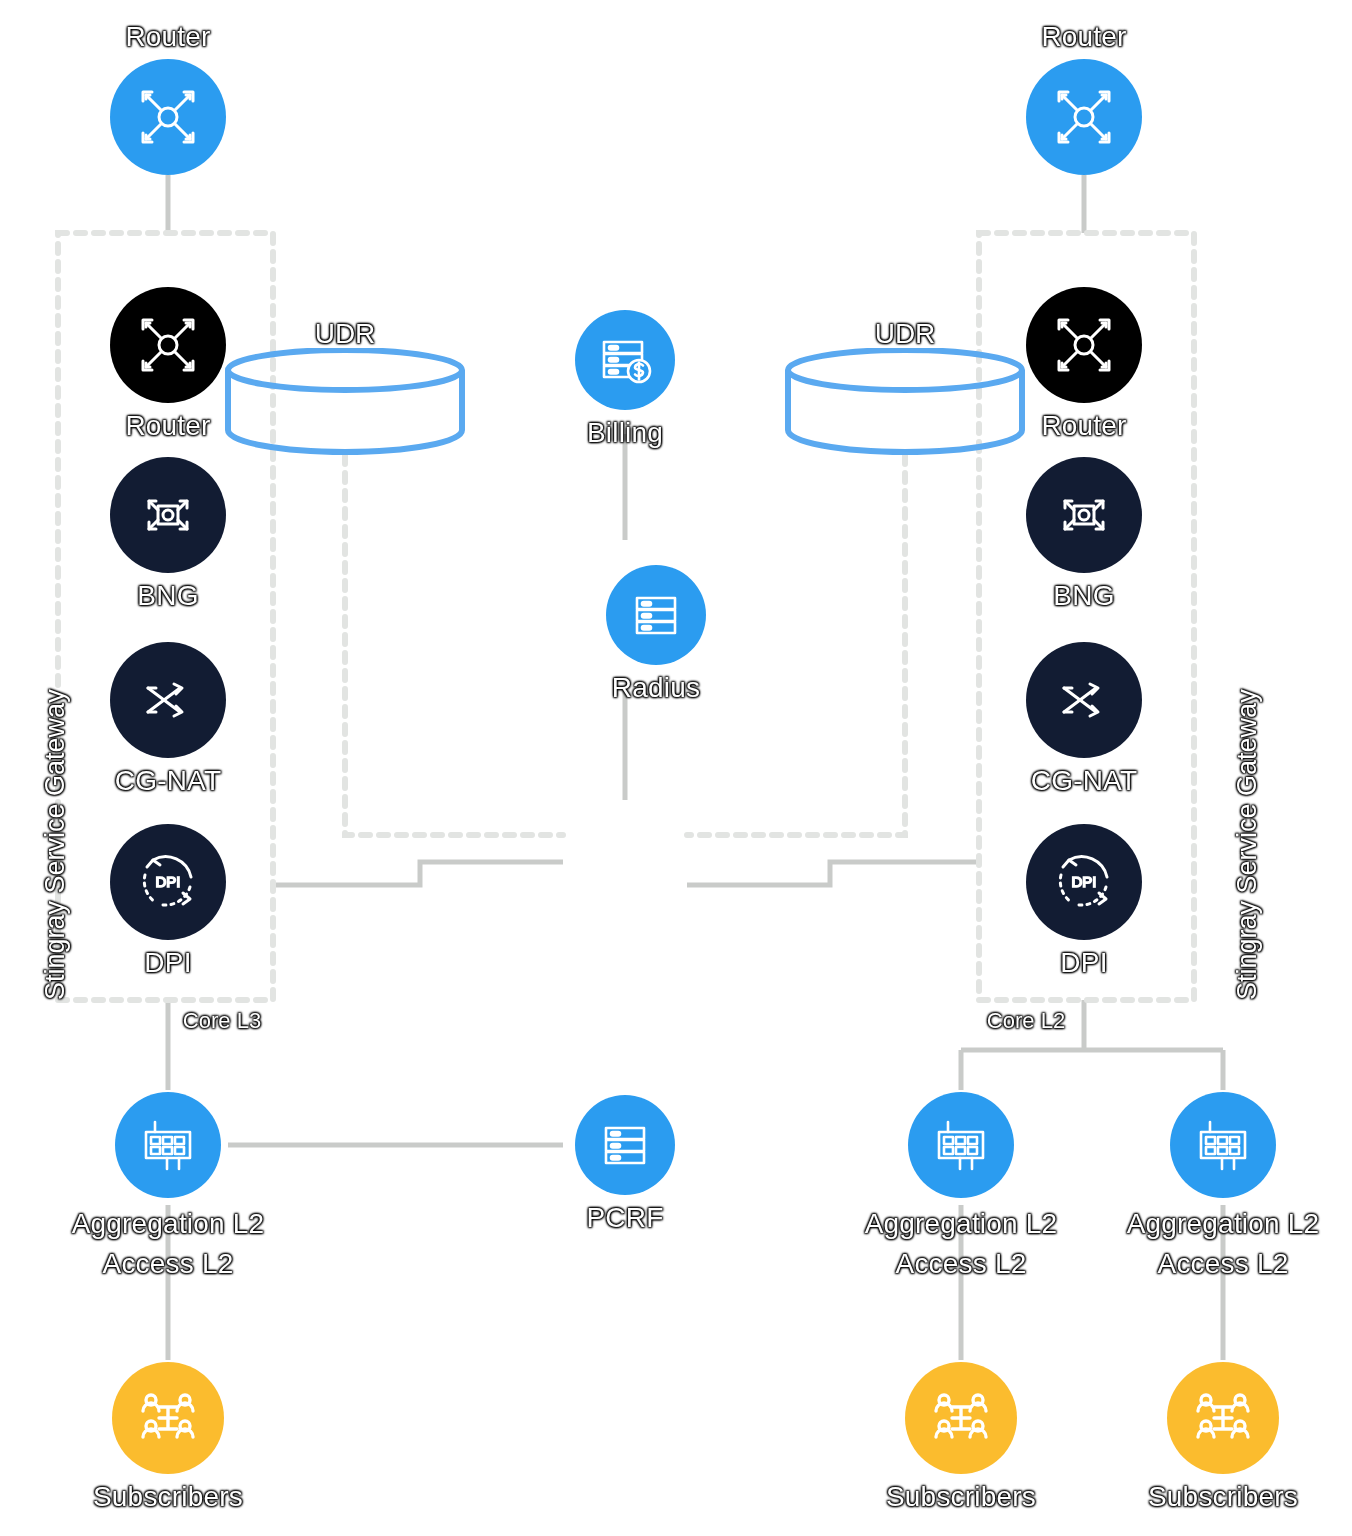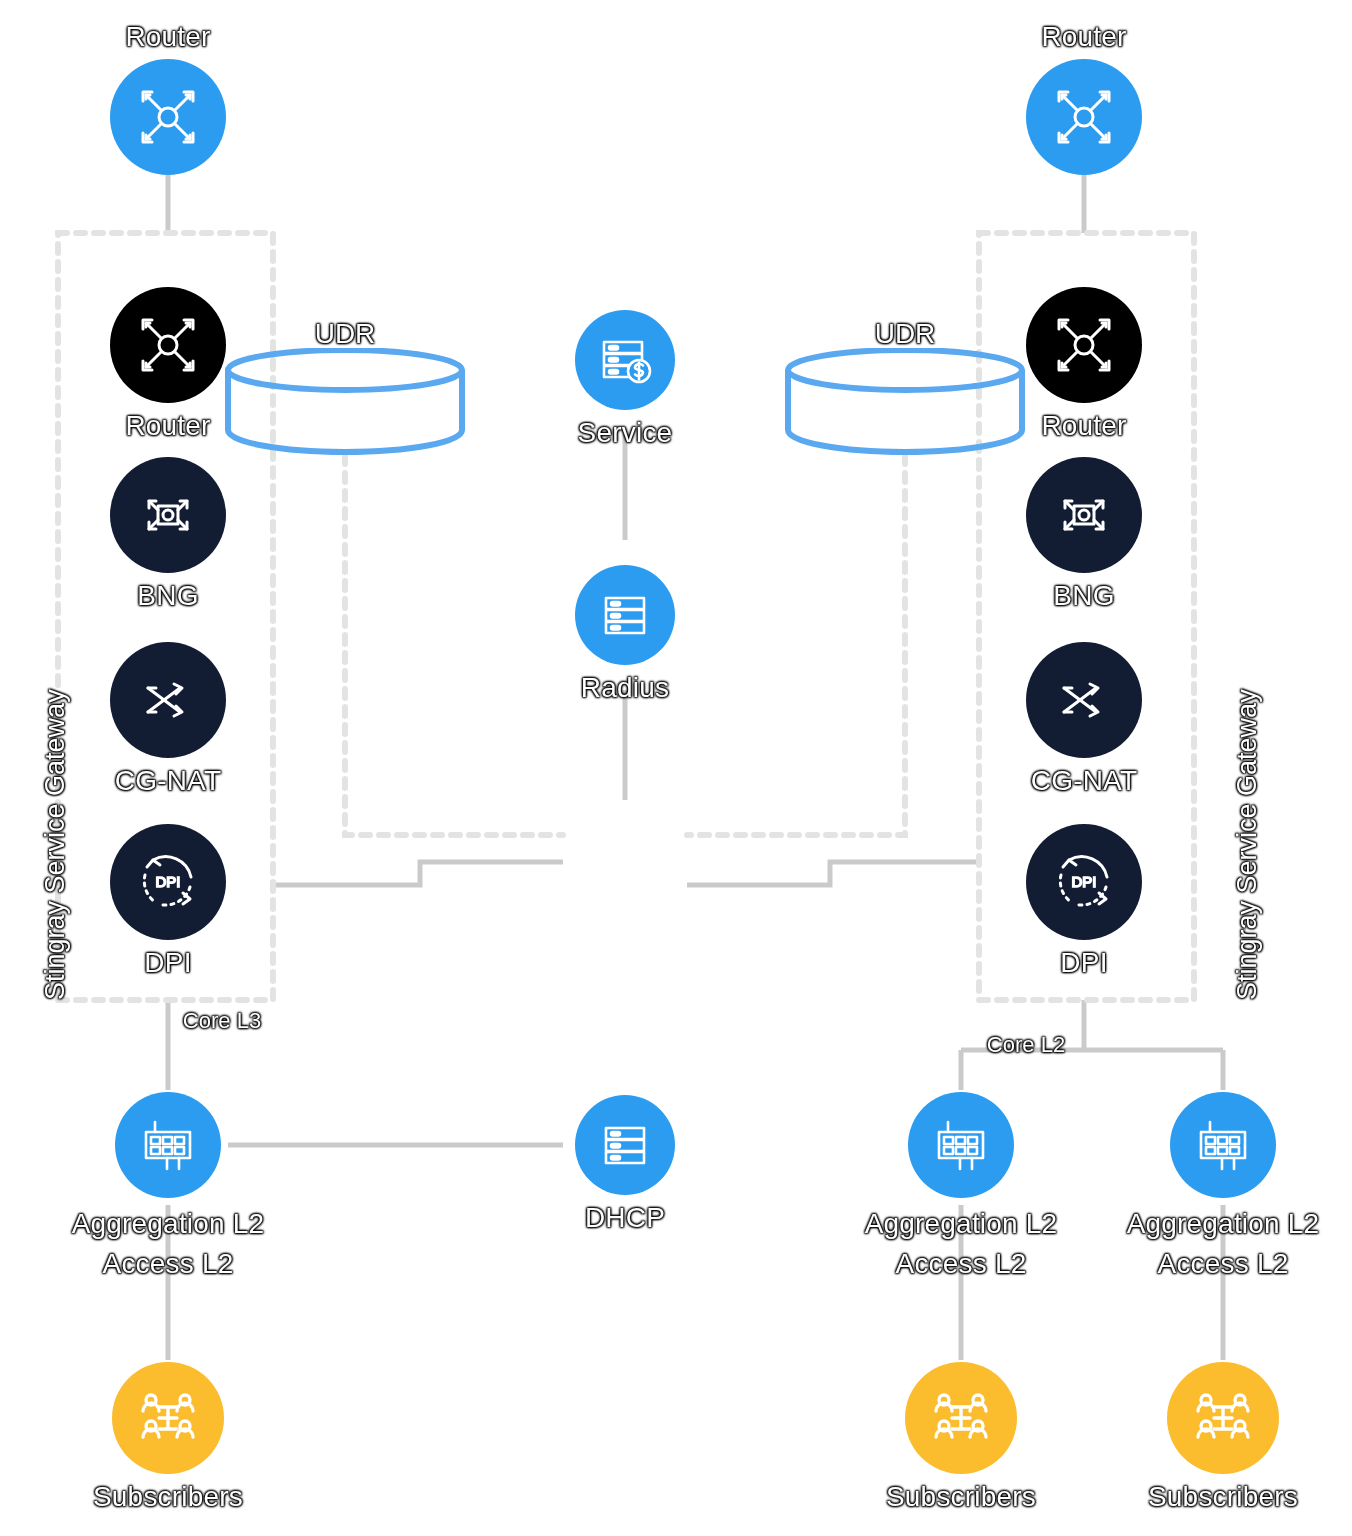--- a/index.html
+++ b/index.html
@@ -124,21 +124,21 @@
     <g stroke="#e2e4e2" stroke-width="6" fill="none" stroke-dasharray="9 9" stroke-linecap="round">
       <rect x="58" y="233" width="215" height="767"></rect>
       <rect x="979" y="233" width="215" height="767"></rect>
     </g>
   </svg>
 
   <div class="grouplabel rot-left" style="left:40px;top:1000px;">Stingray Service Gateway</div>
   <div class="grouplabel rot-right" style="left:1232px;top:1000px;">Stingray Service Gateway</div>
 
   <div class="corelabel" style="left:222px;top:1021px;">Core L3</div>
-  <div class="corelabel" style="left:1026px;top:1021px;margin-top:24px;">Core L2</div>
+  <div class="corelabel" style="left:1026px;top:1021px;">Core L2</div>
 
   <div class="cyl" style="left:345px;top:405px;">
     <svg width="246" height="110" viewBox="0 0 246 110" xmlns="http://www.w3.org/2000/svg">
       <path d="M6 22 L6 82 A117 22 0 0 0 240 82 L240 22" fill="none" stroke="#5aa9f0" stroke-width="6"></path>
       <ellipse cx="123" cy="22" rx="117" ry="20" fill="none" stroke="#5aa9f0" stroke-width="6"></ellipse>
     </svg>
   </div>
   <div class="cyllabel" style="left:345px;top:334px;">UDR</div>
 
   <div class="cyl" style="left:905px;top:405px;">
@@ -304,24 +304,24 @@
           <rect x="9" y="36" width="38" height="11"></rect>
           <rect x="14" y="16" width="9" height="3.5" rx="1.7" fill="#ffffff"></rect>
           <rect x="14" y="28" width="9" height="3.5" rx="1.7" fill="#ffffff"></rect>
           <rect x="14" y="40" width="9" height="3.5" rx="1.7" fill="#ffffff"></rect>
           <circle cx="44" cy="41" r="11" fill="#2b9cf0"></circle>
           <path d="M48 35.5 a4.5 4 0 0 0 -8 2 c0 3 8 2 8 5 a4.5 4 0 0 1 -8 2" stroke-linecap="round"></path>
           <path d="M44 32.5 L44 49.5" stroke-linecap="round"></path>
         </g>
       </svg>
     </div>
-    <div class="nlabel below">Service</div>
-  </div>
-
-  <div class="node" style="left:625px;top:615px;">
+    <div class="nlabel below">Billing</div>
+  </div>
+
+  <div class="node" style="left:656px;top:615px;">
     <div class="disc" style="width:100px;height:100px;background:#2b9cf0;">
       <svg width="56" height="56" viewBox="0 0 56 56">
         <g fill="none" stroke="#ffffff" stroke-width="2.6" stroke-linejoin="round">
           <rect x="9" y="11" width="38" height="11"></rect>
           <rect x="9" y="23" width="38" height="11"></rect>
           <rect x="9" y="35" width="38" height="11"></rect>
           <rect x="14" y="15" width="9" height="3.5" rx="1.7" fill="#ffffff"></rect>
           <rect x="14" y="27" width="9" height="3.5" rx="1.7" fill="#ffffff"></rect>
           <rect x="14" y="39" width="9" height="3.5" rx="1.7" fill="#ffffff"></rect>
         </g>
@@ -337,21 +337,21 @@
         <g fill="none" stroke="#ffffff" stroke-width="2.6" stroke-linejoin="round">
           <rect x="9" y="11" width="38" height="11"></rect>
           <rect x="9" y="23" width="38" height="11"></rect>
           <rect x="9" y="35" width="38" height="11"></rect>
           <rect x="14" y="15" width="9" height="3.5" rx="1.7" fill="#ffffff"></rect>
           <rect x="14" y="27" width="9" height="3.5" rx="1.7" fill="#ffffff"></rect>
           <rect x="14" y="39" width="9" height="3.5" rx="1.7" fill="#ffffff"></rect>
         </g>
       </svg>
     </div>
-    <div class="nlabel below">DHCP</div>
+    <div class="nlabel below">PCRF</div>
   </div>
 
   <div class="node" style="left:168px;top:1145px;">
     <div class="disc" style="width:106px;height:106px;background:#2b9cf0;">
       <svg width="64" height="64" viewBox="0 0 64 64">
         <g fill="none" stroke="#ffffff" stroke-width="2.6" stroke-linejoin="round" stroke-linecap="round">
           <rect x="10" y="19" width="44" height="26"></rect>
           <rect x="15" y="24" width="9" height="7"></rect>
           <rect x="27" y="24" width="9" height="7"></rect>
           <rect x="39" y="24" width="9" height="7"></rect>

